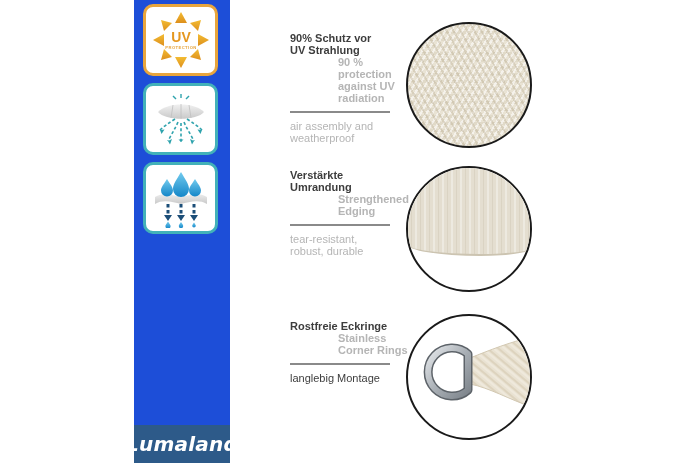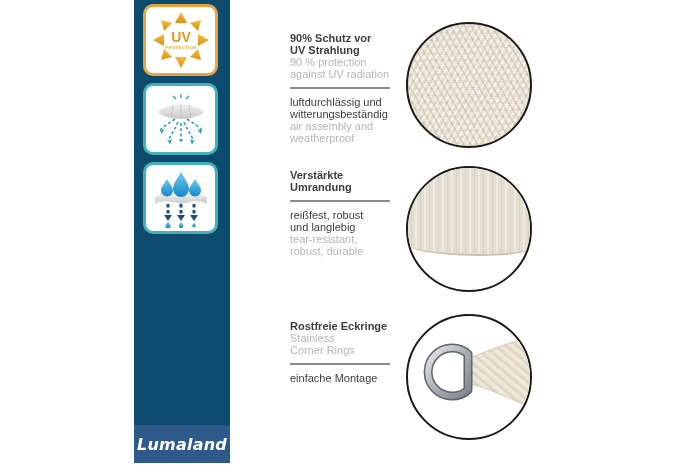--- a/index.html
+++ b/index.html
@@ -1,41 +1,41 @@
 <!DOCTYPE html>
 <html><head>
 <meta charset="utf-8">
 <style>
   html,body{margin:0;padding:0;background:#ffffff;}
   #stage{
     position:relative;width:700px;height:474px;background:#ffffff;overflow:hidden;
     font-family:"Liberation Sans",sans-serif;
   }
   
-  .band{position:absolute;left:134px;top:0;width:96px;height:463px;background:#0c4a6e;}
+  .band{position:absolute;left:134px;top:0;width:96px;height:463px;background:#1d4ed8;}
   .tile{
     position:absolute;left:9px;width:75px;height:72px;background:#ffffff;
     border-radius:10px;box-sizing:border-box;display:flex;align-items:center;justify-content:center;
   }
   .tile.gold{border:3px solid #e8a53c;top:4px;}
   .tile.teal1{border:3px solid #42b1b9;top:83px;}
   .tile.teal2{border:3px solid #42b1b9;top:162px;}
   .logo-box{
     position:absolute;left:0;top:425px;width:96px;height:38px;background:#2d5a89;
     display:flex;align-items:center;justify-content:center;
   }
   .logo-text{
     color:#ffffff;font-family:"DejaVu Sans",sans-serif;font-style:italic;font-weight:700;
-    font-size:16px;letter-spacing:.2px;
+    font-size:20px;letter-spacing:.2px;
   }
   
   .feature{position:absolute;left:290px;width:120px;font-size:11px;line-height:12px;}
   .f1{top:32px;} .f2{top:169px;} .f3{top:320px;}
   .t-de{font-weight:700;color:#3d3d3d;white-space:pre-line;}
-  .t-en{font-weight:400;color:#b5b5b5;white-space:pre-line;}
+  .t-en{font-weight:700;color:#b5b5b5;white-space:pre-line;margin-left:48px;}
   .divider{width:100px;height:2px;background:#8a8a8a;margin:7px 0 7px 0;}
   .d-de{color:#3d3d3d;white-space:pre-line;}
   .d-en{color:#b5b5b5;white-space:pre-line;}
   
   .circle{
     position:absolute;left:406px;width:126px;height:126px;border-radius:50%;
     border:2px solid #1a1a1a;box-sizing:border-box;overflow:hidden;background:#ffffff;
   }
   .c1{top:22px;
     background-color:#e9e3d4;
@@ -162,42 +162,40 @@
       <span class="logo-text">Lumaland</span>
     </div>
   </div>
 
   <div class="feature f1">
     <div class="t-de">90% Schutz vor
 UV Strahlung</div>
     <div class="t-en">90 % protection
 against UV radiation</div>
     <div class="divider"></div>
-    <div class="d-de">luftdurchlässig und
-witterungsbeständig</div>
     <div class="d-en">air assembly and
 weatherproof</div>
   </div>
 
   <div class="feature f2">
     <div class="t-de">Verstärkte
 Umrandung</div>
+    <div class="t-en">Strengthened
+Edging</div>
     <div class="divider"></div>
-    <div class="d-de">reißfest, robust
-und langlebig</div>
     <div class="d-en">tear-resistant,
 robust, durable</div>
   </div>
 
   <div class="feature f3">
     <div class="t-de">Rostfreie Eckringe</div>
     <div class="t-en">Stainless
 Corner Rings</div>
     <div class="divider"></div>
-    <div class="d-de">einfache Montage</div>
+    <div class="d-de">langlebig Montage</div>
   </div>
 
   <div class="circle c1"></div>
 
   <div class="circle c2">
     <div class="fabric-top"></div>
   </div>
 
   <div class="circle c3">
     <svg width="126" height="126" viewBox="0 0 126 126">

